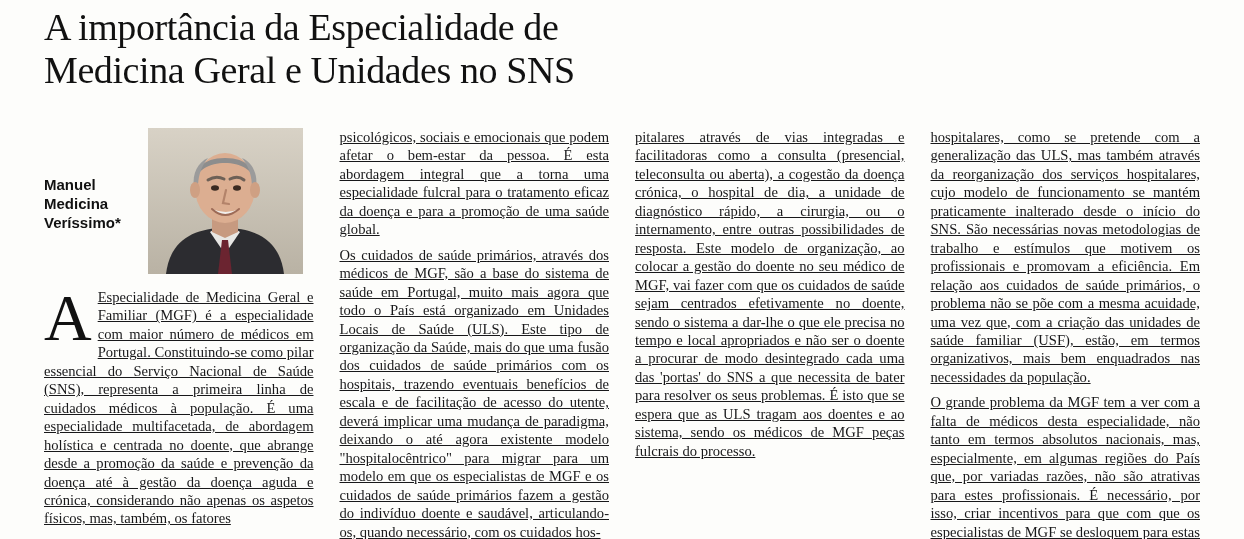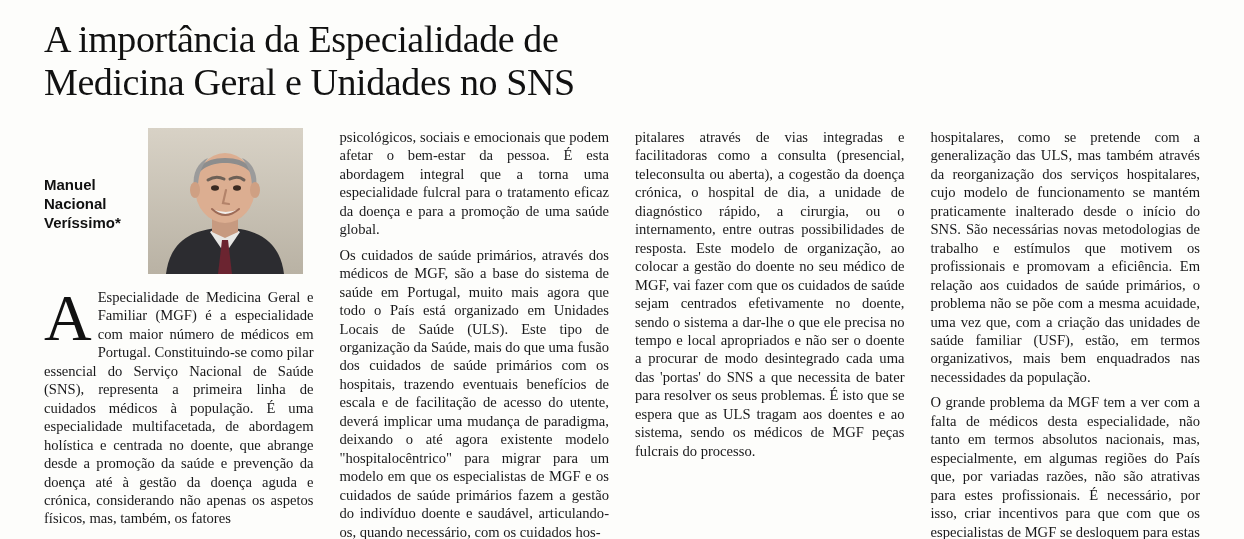--- a/index.html
+++ b/index.html
@@ -12,21 +12,21 @@
     background: #fdfdfb;
     font-family: "Liberation Serif", serif;
     color: #1a1a1a;
     overflow: hidden;
   }
   .page {
     position: relative;
     width: 1244px;
     height: 539px;
     box-sizing: border-box;
-    padding: 18px 44px 10px 44px;
+    padding: 6px 44px 10px 44px;
   }
   
   .headline {
     font-family: "Liberation Serif", serif;
     font-size: 38px;
     line-height: 1.12;
     font-weight: normal;
     letter-spacing: -0.4px;
     margin: 0;
     width: 660px;
@@ -51,20 +51,21 @@
   }
   .col p {
     margin: 0 0 0 0;
     font-size: 14.6px;
     line-height: 1.265;
     text-align: justify;
     text-justify: inter-word;
     hyphens: auto;
     -webkit-hyphens: auto;
     color: #18181a;
+    text-decoration: underline;
   }
   
   .byline-wrap {
     display: flex;
     align-items: flex-start;
     height: 150px;
     margin-bottom: 10px;
   }
   .byline {
     font-family: "Liberation Sans", sans-serif;
@@ -112,21 +113,21 @@
     <span>A importância da Especialidade de</span>
     <span class="l2">Medicina Geral e Unidades no SNS</span>
   </h1>
 
   <div class="columns">
 
     <div class="col">
       <div class="byline-wrap">
         <div class="byline">
           <span>Manuel</span>
-          <span>Nacional</span>
+          <span>Medicina</span>
           <span>Veríssimo*</span>
         </div>
         <div class="portrait">
           <svg width="155" height="146" viewBox="0 0 155 146" xmlns="http://www.w3.org/2000/svg">
             <defs>
               <linearGradient id="bg" x1="0" y1="0" x2="0" y2="1">
                 <stop offset="0%" stop-color="#d8d2c6"></stop>
                 <stop offset="100%" stop-color="#b9b2a4"></stop>
               </linearGradient>
             </defs>

